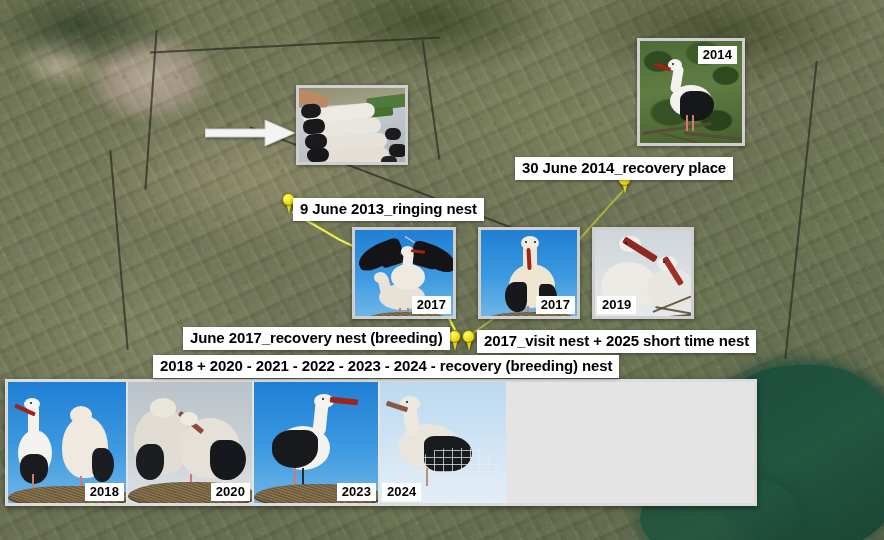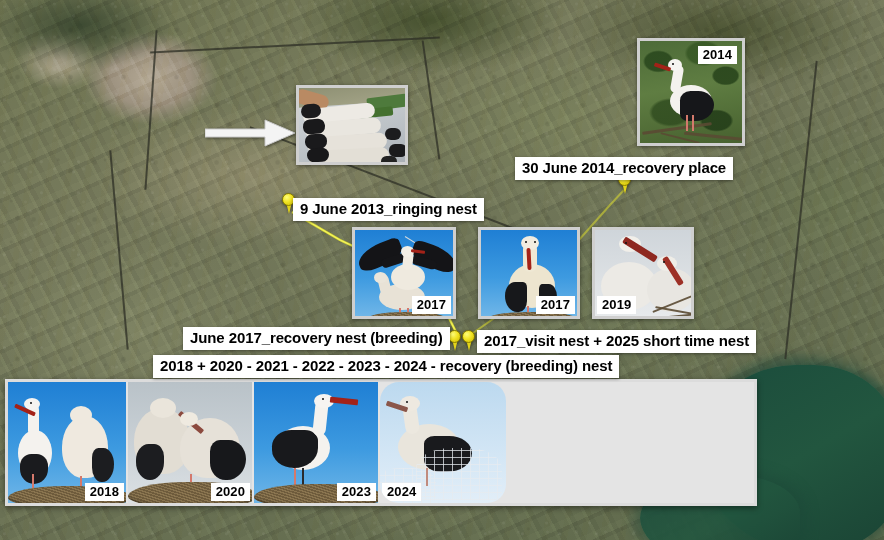--- a/index.html
+++ b/index.html
@@ -414,21 +414,21 @@
         <div class="s-head" style="left:60px;top:12px;width:20px;height:14px;"></div>
         <div class="s-beak" style="left:76px;top:16px;width:28px;height:6px;transform:rotate(6deg);"></div>
         <div class="s-eye" style="left:68px;top:16px;"></div>
         <div class="s-leg" style="left:40px;top:86px;height:20px;"></div>
         <div class="s-leg" style="left:48px;top:86px;height:20px;background:#2a2a2c;"></div>
         <div class="nest" style="left:0px;top:102px;width:130px;height:22px;"></div>
       </div>
       <div class="year-tag year-br">2023</div>
     </div>
 
-    <div class="strip-cell" style="width:126px;border-radius:19px;">
+    <div class="strip-cell" style="width:126px;">
       <div class="photo sky-light">
         <div class="s-body" style="left:18px;top:42px;width:62px;height:46px;background:#e9e5dc;"></div>
         <div class="s-wing" style="left:44px;top:54px;width:48px;height:36px;background:#191a1d;border-radius:25% 55% 60% 40%;"></div>
         <div class="s-neck" style="left:24px;top:20px;width:14px;height:32px;background:#ecE8df;border-radius:7px;transform:rotate(-8deg);"></div>
         <div class="s-head" style="left:20px;top:14px;width:20px;height:15px;background:#eee9e0;"></div>
         <div class="s-beak" style="left:6px;top:22px;width:22px;height:5px;background:#8a564a;transform:rotate(18deg);"></div>
         <div class="s-eye" style="left:26px;top:19px;"></div>
         <div class="cage" style="left:36px;top:66px;width:86px;height:52px;"></div>
         <div class="cage" style="left:-4px;top:86px;width:60px;height:36px;"></div>
         <div class="s-leg" style="left:46px;top:86px;height:18px;background:#c08b7e;"></div>

